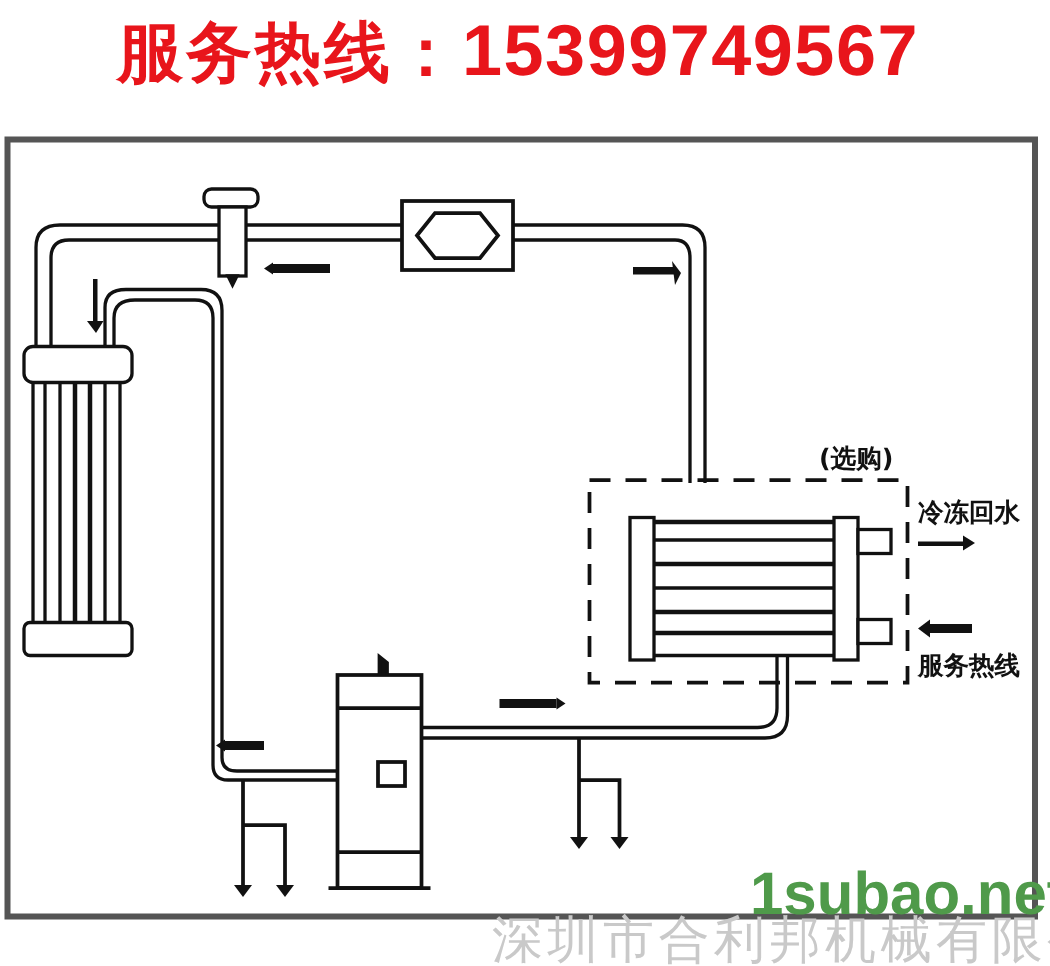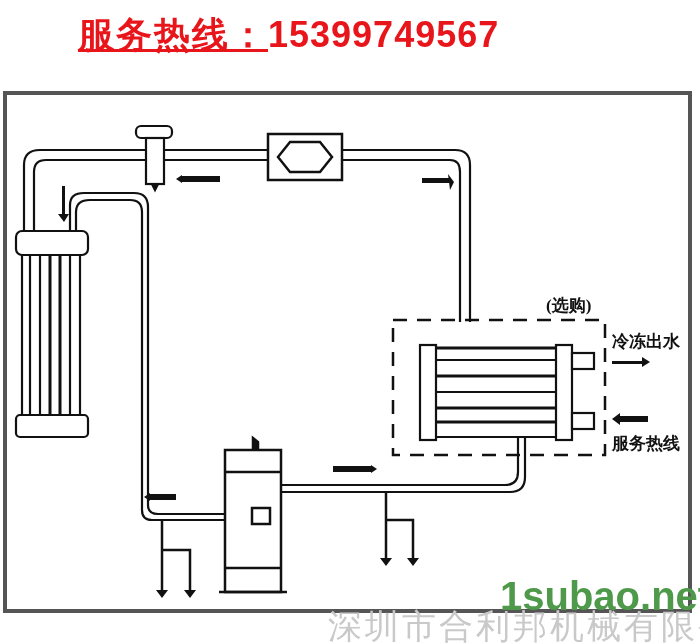--- a/index.html
+++ b/index.html
@@ -1,21 +1,21 @@
 <!DOCTYPE html>
 <html><head>
 <meta charset="utf-8">
 <style>
   html, body { margin: 0; padding: 0; background: #ffffff; }
   body { width: 700px; height: 644px; position: relative; overflow: hidden;
          font-family: "DejaVu Sans", sans-serif; }
   .hotline { position: absolute; left: 78px; top: 10px; height: 50px; line-height: 50px;
              color: #e8151b; font-weight: bold; white-space: nowrap; }
-  .hotline .label { font-size: 36px; font-family: "DejaVu Sans", sans-serif; letter-spacing: 2px; text-decoration: underline; }
-  .hotline .num { font-size: 36px; font-family: "Liberation Sans", sans-serif; letter-spacing: 1px; }
+  .hotline .label { font-size: 44px; font-family: "DejaVu Sans", sans-serif; letter-spacing: 2px; }
+  .hotline .num { font-size: 48px; font-family: "Liberation Sans", sans-serif; letter-spacing: 1px; }
   svg.diagram { position: absolute; left: 0; top: 0; }
   .watermark-cn { position: absolute; left: 328px; top: 604px; font-size: 34px; color: #c9c9c9;
                   letter-spacing: 3px; white-space: nowrap; font-family: "DejaVu Sans", sans-serif; }
   .watermark-site { position: absolute; left: 500px; top: 574px; font-size: 40px; font-weight: bold;
                     color: #4f9a4a; white-space: nowrap; font-family: "Liberation Sans", sans-serif; }
   .cn-label { position: absolute; font-size: 17px; font-weight: bold; color: #111; white-space: nowrap;
               font-family: "DejaVu Sans", sans-serif; }
 </style>
 </head>
 <body>
@@ -119,18 +119,18 @@
   </g>
 
   <g fill="#111">
     <rect x="612" y="361" width="32" height="3"></rect>
     <path d="M642 357 L650 362 L642 367 Z"></path>
     <rect x="620" y="416" width="28" height="6"></rect>
     <path d="M620 413 L612 419 L620 425 Z"></path>
   </g>
 </svg>
 
-<div class="cn-label" style="left:546px; top:294px;font-family:Liberation Serif, serif;">(选购)</div>
-<div class="cn-label" style="left:612px; top:330px;">冷冻出水</div>
+<div class="cn-label" style="left:546px; top:294px;">(选购)</div>
+<div class="cn-label" style="left:612px; top:330px;">冷冻回水</div>
 <div class="cn-label" style="left:612px; top:432px;">服务热线</div>
 
 <div class="watermark-cn">深圳市合利邦机械有限公司</div>
 <div class="watermark-site">1subao.net</div>
 
 </body></html>

